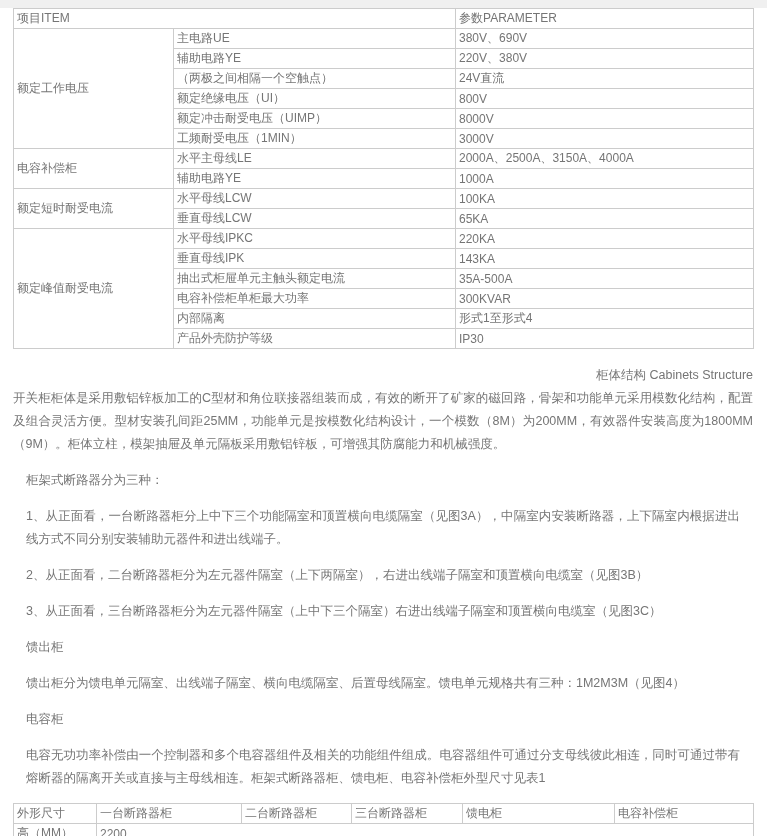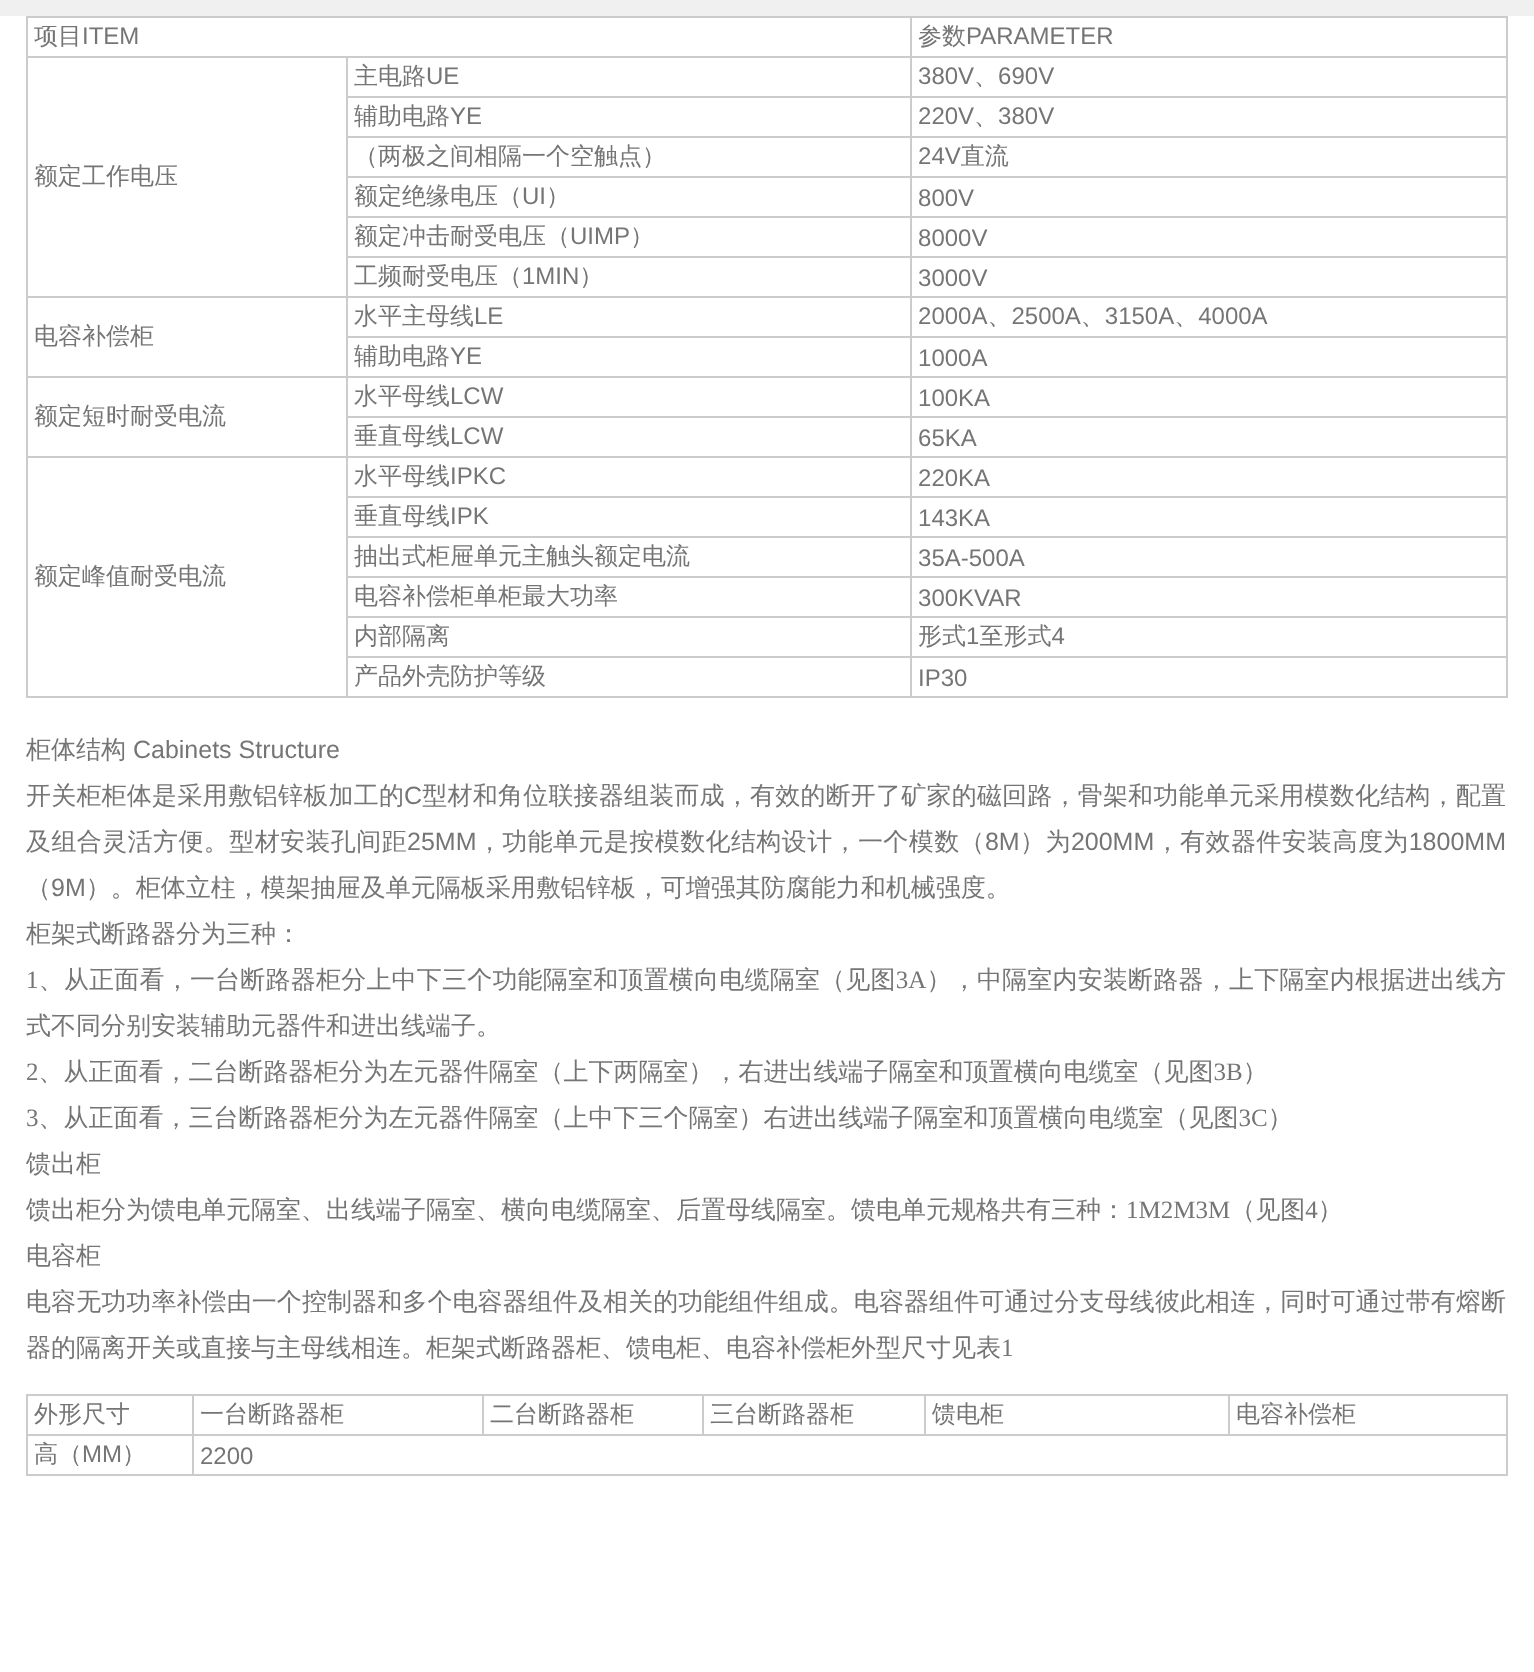--- a/index.html
+++ b/index.html
@@ -17,23 +17,23 @@
   .topbar{height:8px;background:var(--topbar);}
   .content{width:740px;margin-left:13px;}
   .title{font-size:12.5px;margin:7px 0 7px 2px;}
 
   table{border-collapse:collapse;width:740px;color:var(--text);table-layout:fixed;}
   td,th{border:1px solid var(--border);font-weight:normal;font-size:12px;
         text-align:left;vertical-align:middle;height:20px;padding:0 3px;
         overflow:hidden;white-space:nowrap;}
   .spec col.c1{width:160px;} .spec col.c2{width:282px;} .spec col.c3{width:298px;}
 
-  .heading{font-size:12.5px;margin:15px 0 0 0;line-height:23px;}
+  .heading{font-size:12.5px;margin:15px 0 0 0;line-height:23px;text-align:right;}
   .para{font-size:12.5px;line-height:23px;margin:0;text-align:justify;}
-  .line{font-size:12.5px;line-height:23px;margin:0;text-align:justify;font-family:Liberation Serif, serif;}
+  .line{font-size:12.5px;line-height:23px;margin:13px;text-align:justify;}
 
   .dims{margin-top:11px;}
   .dims col.d1{width:83px;} .dims col.d2{width:145px;} .dims col.d3{width:110px;}
   .dims col.d4{width:111px;} .dims col.d5{width:152px;} .dims col.d6{width:139px;}
 </style>
 </head>
 <body>
 
 <div class="topbar"></div>
 

